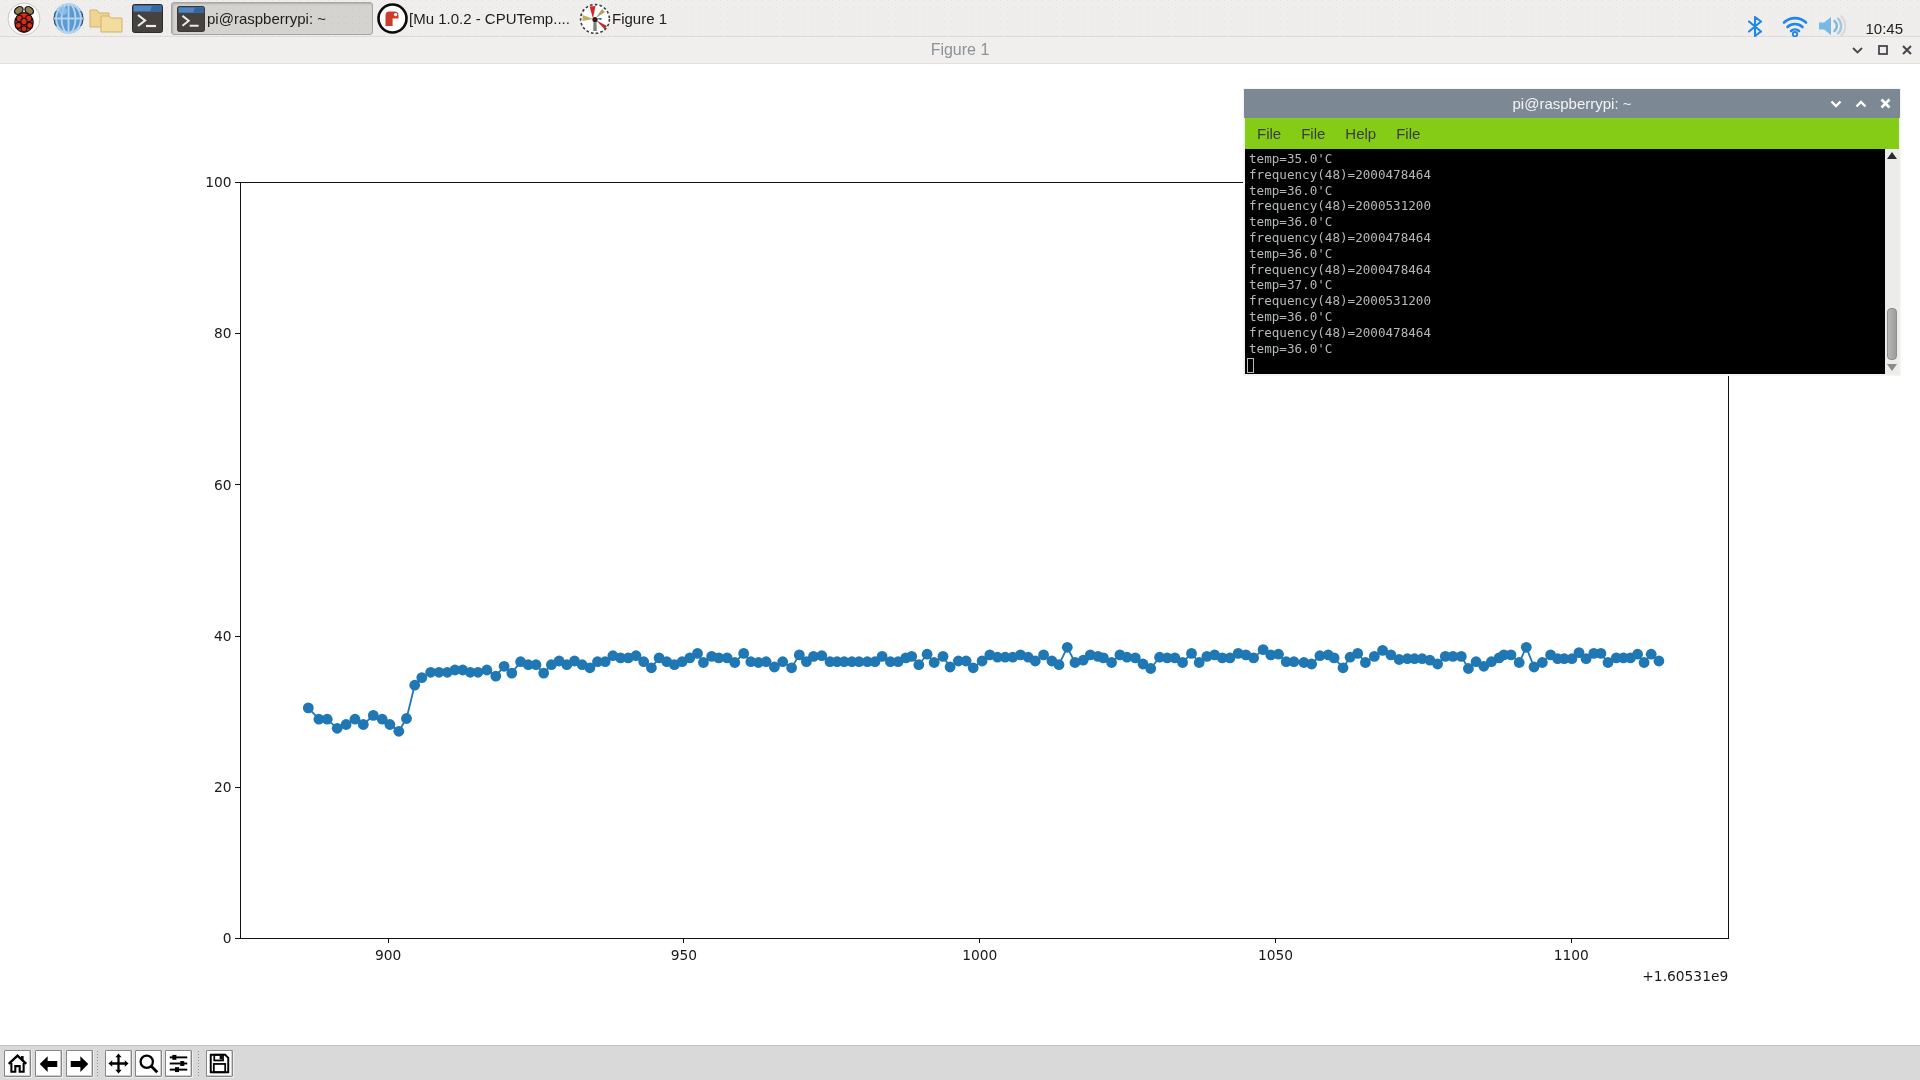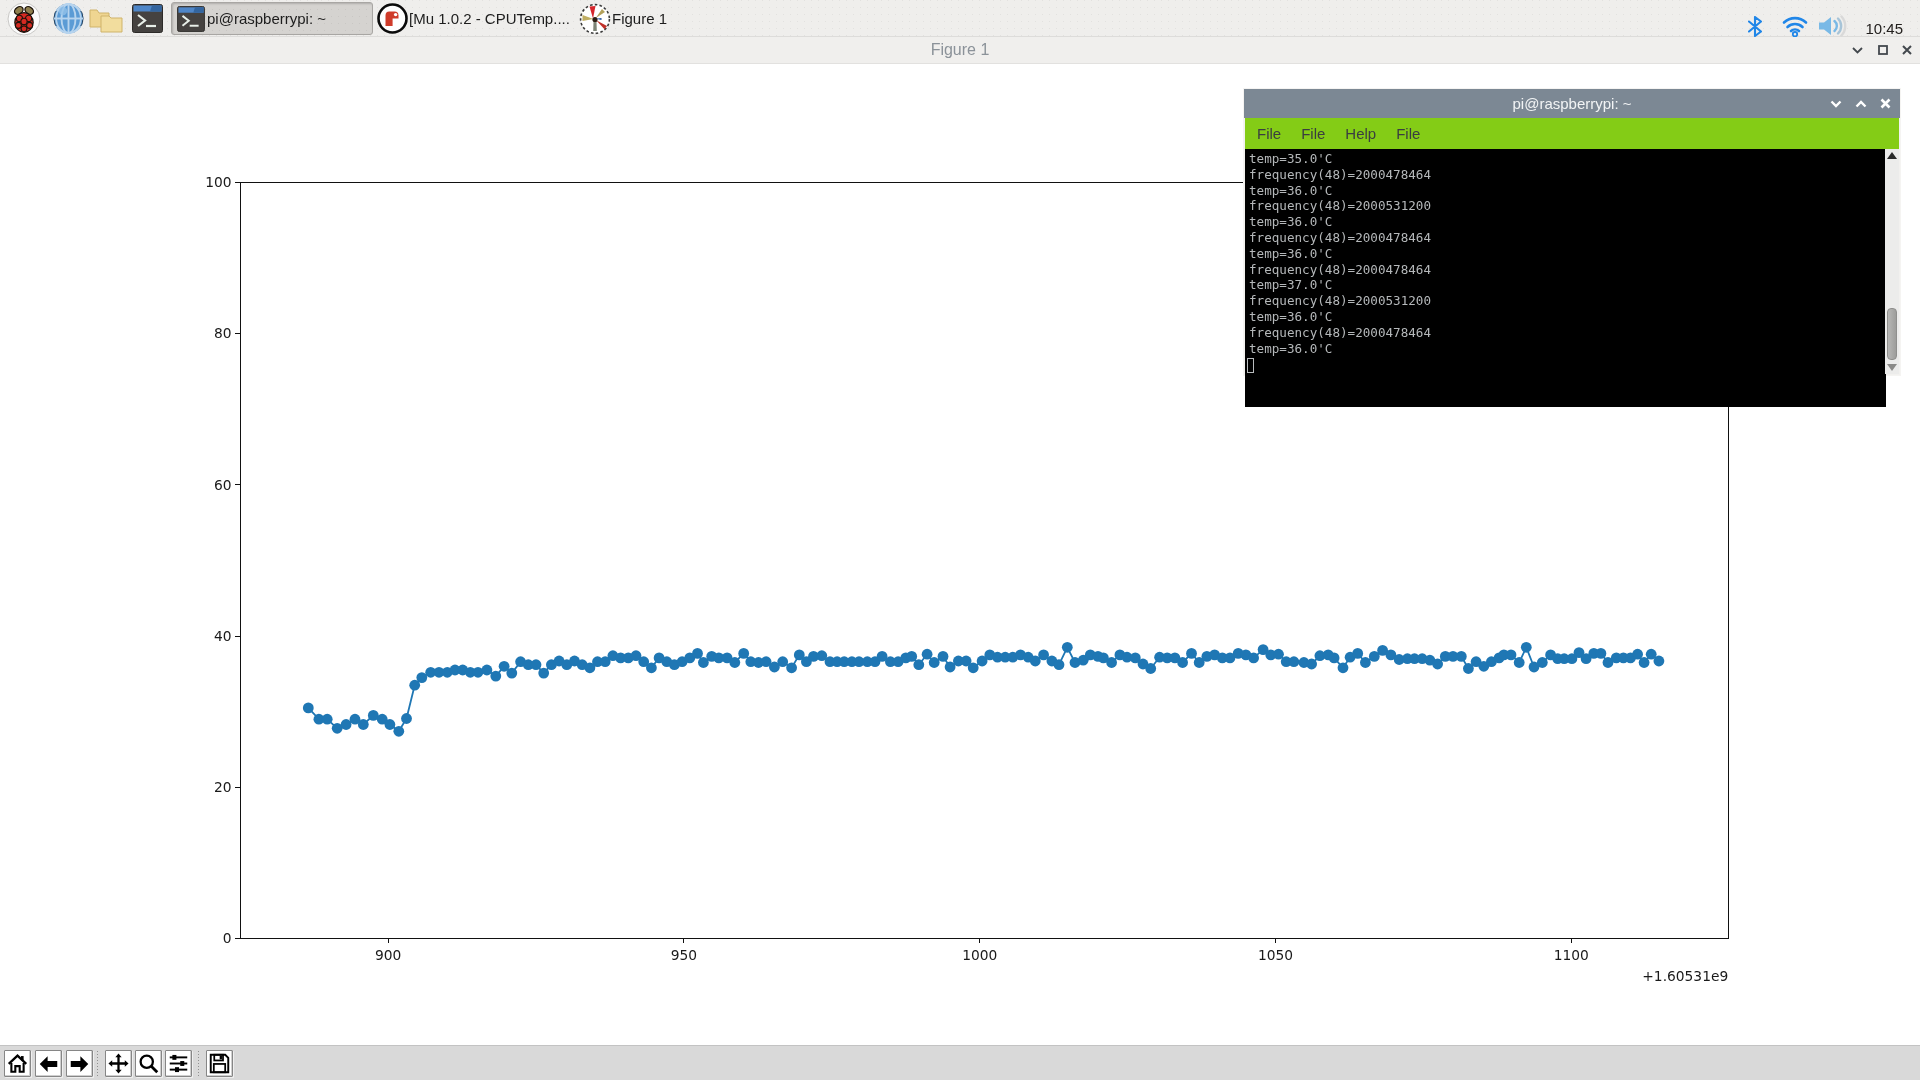--- a/index.html
+++ b/index.html
@@ -43,21 +43,21 @@
   
   #term { position:absolute; left:1243px; top:88px; width:658px; height:288px;
     background:#f2f1ef; border:1px solid #f5f4f2; }
   #termtitlebar { position:absolute; left:0; top:0; width:100%; height:29px; background:#7c8894; }
   #termtitle { position:absolute; width:100%; height:100%; display:flex; align-items:center;
     justify-content:center; font-size:15px; color:#f2f4f5; }
   .termctl { position:absolute; top:0; height:29px; display:flex; align-items:center; }
   #termmenu { position:absolute; left:1px; top:29px; width:654px; height:31px; background:#84cc16;
     display:flex; align-items:center; padding-left:2px; }
   #termmenu .mi { font-size:15px; color:#3a3d40; margin-right:0; padding:4px 10px; }
-  #termbody { position:absolute; left:1px; top:60px; width:641px; height:258px; background:#000;
+  #termbody { position:absolute; left:1px; top:60px; width:641px; height:225px; background:#000;
     font-family:"DejaVu Sans Mono", monospace; font-size:12.6px; line-height:15.8px;
     color:#b5b8ba; padding:2px 0 0 4px; white-space:pre; }
   #termcursor { position:absolute; left:2px; top:209px; width:7px; height:14.5px;
     border:1.5px solid #b9bcbe; background:#000; }
   #termscroll { position:absolute; right:1px; top:60px; width:14px; height:225px;
     background:#ececeb; }
   #termthumb { position:absolute; left:2px; top:159px; width:10px; height:52px;
     background:linear-gradient(90deg,#b7b7b5,#9d9d9b); border:1px solid #8f8f8d; border-radius:4px; }
   svg { display:block; }
   text { font-family:"DejaVu Sans", sans-serif; fill:#1a1a1a; }

